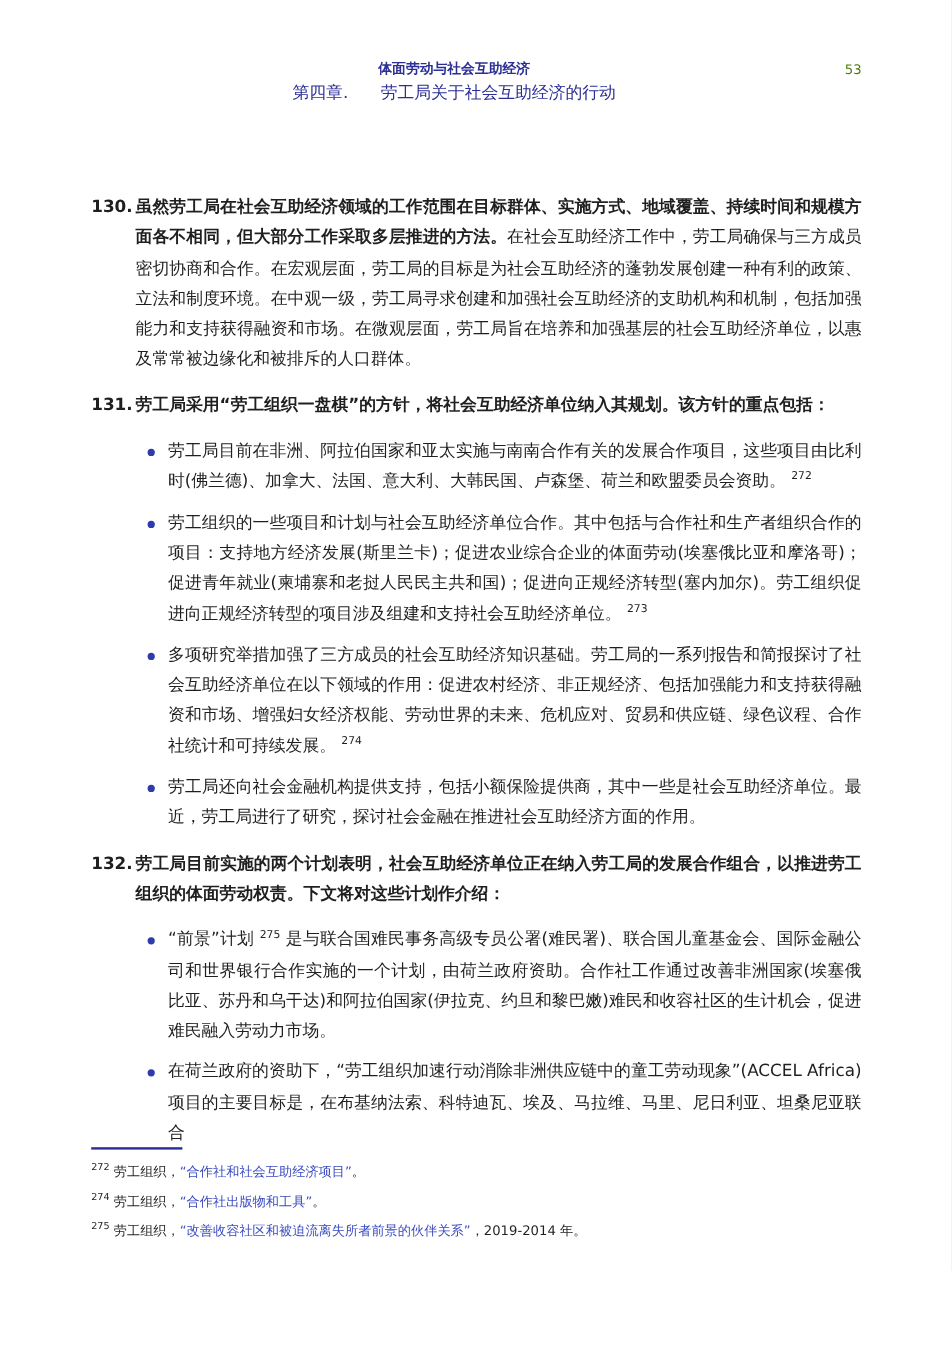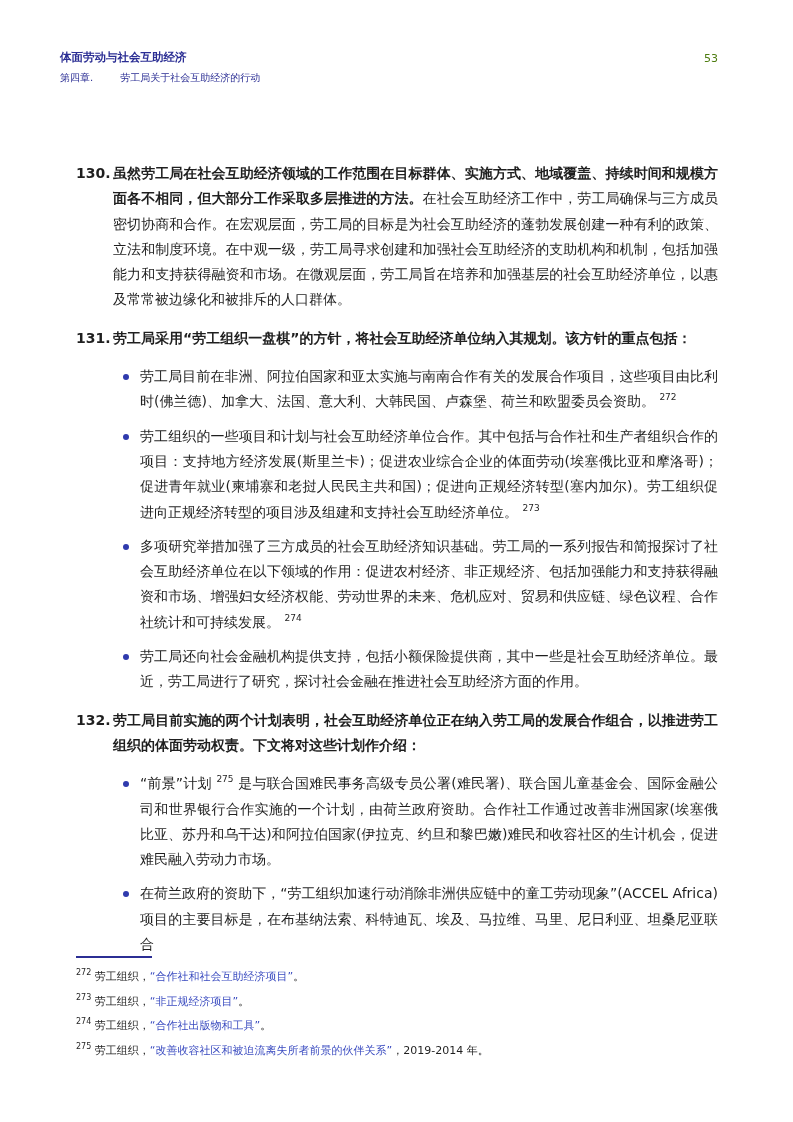--- a/index.html
+++ b/index.html
@@ -14,33 +14,34 @@
     margin: 0 auto;
     background: #ffffff;
     overflow: hidden;
     font-family: "DejaVu Sans", "Liberation Sans", sans-serif;
     color: #1f1f1f;
   }
   
   .header {
     position: absolute;
     top: 50px;
-    left: 60px;
+    left: 76px;
     right: 112px;
+    text-align: center;
   }
   .header-title {
     color: #2b2e94;
     font-weight: 700;
     font-size: 11.5px;
     line-height: 14px;
     margin: 0 0 7px 0;
   }
   .header-sub {
     color: #2b2e94;
-    font-size: 10px;
+    font-size: 14px;
     line-height: 14px;
   }
   .chapter-label { margin-right: 27px; }
   .pagenum {
     position: absolute;
     top: 48px;
     right: 75px;
     color: #4d7c0f;
     font-size: 11px;
     line-height: 22px;
@@ -148,19 +149,18 @@
         <li><span>“前景”计划 </span><sup class="fnref">275</sup><span> 是与联合国难民事务高级专员公署(难民署)、联合国儿童基金会、国际金融公司和世界银行合作实施的一个计划，由荷兰政府资助。合作社工作通过改善非洲国家(埃塞俄比亚、苏丹和乌干达)和阿拉伯国家(伊拉克、约旦和黎巴嫩)难民和收容社区的生计机会，促进难民融入劳动力市场。</span></li>
         <li><span>在荷兰政府的资助下，“劳工组织加速行动消除非洲供应链中的童工劳动现象”(ACCEL Africa)项目的主要目标是，在布基纳法索、科特迪瓦、埃及、马拉维、马里、尼日利亚、坦桑尼亚联合</span></li>
       </ul>
 
   </div>
 
   <div class="footnotes">
     <div class="fnrule"></div>
     <ul class="fnlist">
         <li><sup class="fnnum">272</sup> <span>劳工组织，</span><span class="fnlink">“合作社和社会互助经济项目”</span><span>。</span></li>
-        <li><sup class="fnnum">273</sup> <span>劳工组织，</span><span class="fnlink">“非正规经济项目”</span><span>。</span></li>
         <li><sup class="fnnum">274</sup> <span>劳工组织，</span><span class="fnlink">“合作社出版物和工具”</span><span>。</span></li>
         <li><sup class="fnnum">275</sup> <span>劳工组织，</span><span class="fnlink">“改善收容社区和被迫流离失所者前景的伙伴关系”</span><span>，2019-2014 年。</span></li>
       </ul>
   </div>
 
 </div>
 
 </body></html>

